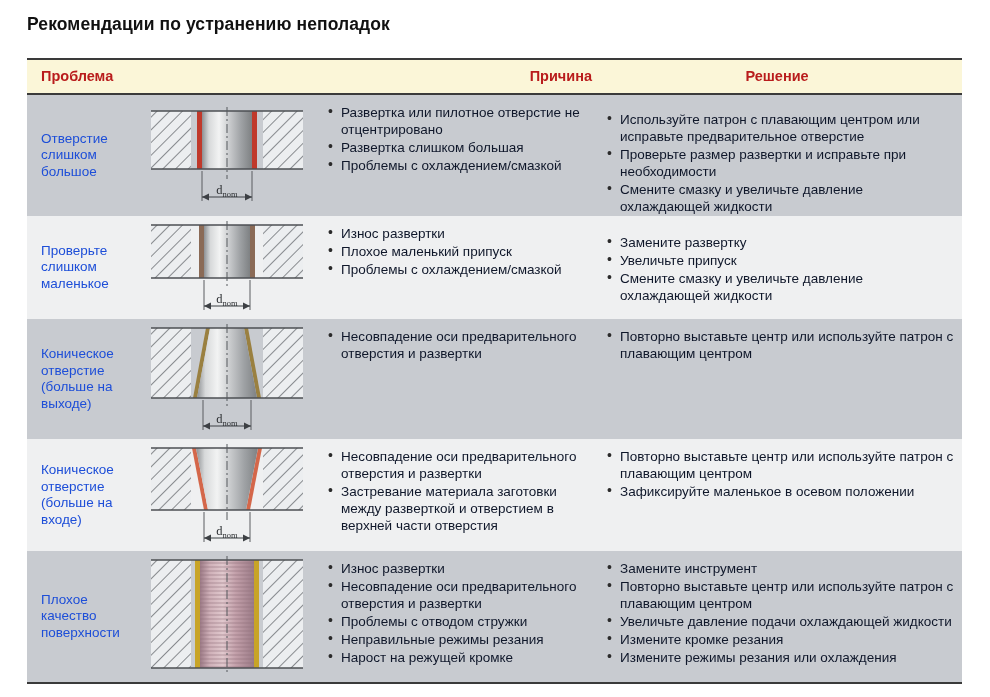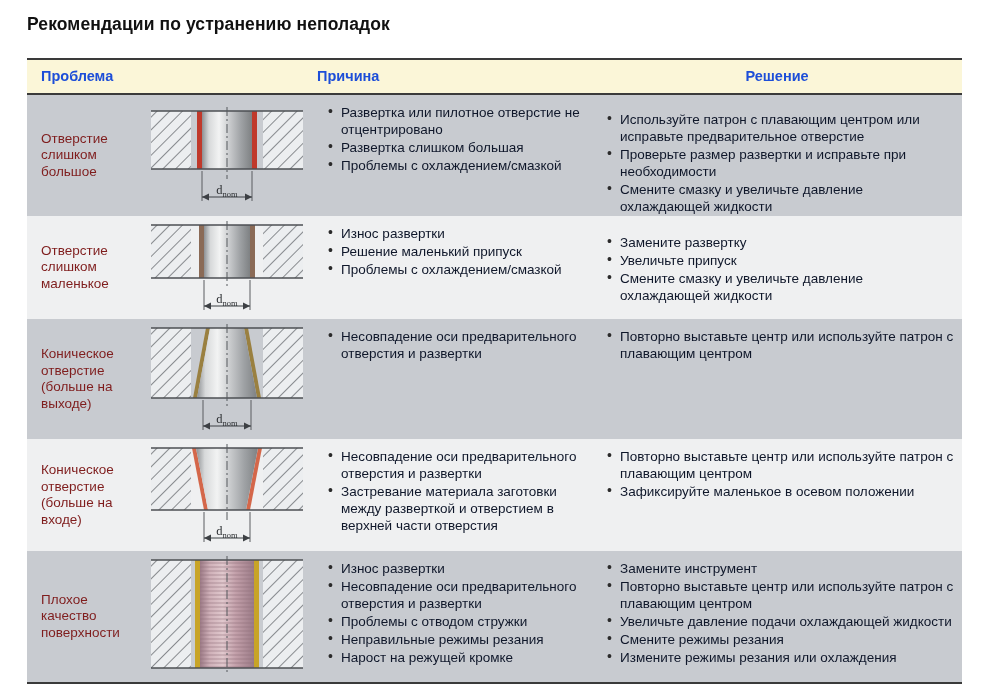--- a/index.html
+++ b/index.html
@@ -27,36 +27,36 @@
   }
   .table .col-prob{width:110px;}
   .table .col-dia{width:180px;}
   .table .col-cause{width:275px;}
   .table .col-sol{width:370px;}
 
   thead th{
     background:#fbf6d8;
     border-top:2px solid #3a3a3a;
     border-bottom:2px solid #3a3a3a;
-    font-size:14.5px;font-weight:bold;color:#1d4ed8;
+    font-size:14.5px;font-weight:bold;color:#b91c1c;
     padding:5px 0 6px 0;
     height:22px;
     vertical-align:middle;
   }
   th.h-prob{text-align:left;padding-left:14px;}
-  th.h-cause{text-align:left;}
+  th.h-cause{text-align:right;}
   th.h-sol{text-align:center;}
 
   tbody tr.band-dark > td{background:#c8cbd0;}
   tbody tr.band-light > td{background:#eff0f1;}
   tbody tr:last-child > td{border-bottom:2px solid #3a3a3a;}
   tbody td{padding:0;vertical-align:top;}
 
   .prob{
-    font-size:13.5px;line-height:16.5px;color:#7f1d1d;
+    font-size:13.5px;line-height:16.5px;color:#1d4ed8;
     padding:0 4px 0 14px;
   }
   .bullets{
     font-size:13.5px;line-height:17px;color:#0f172a;
     list-style:none;margin:0;padding:0 8px 0 10px;
   }
   .bullets li{
     position:relative;padding-left:14px;margin:0 0 1px 0;
   }
   .bullets li:before{
@@ -148,21 +148,21 @@
           <td class="sol" style="padding-top: 16px;">
             <ul class="bullets">
               <li>Используйте патрон с плавающим центром или исправьте предварительное отверстие</li>
               <li>Проверьте размер развертки и исправьте при необходимости</li>
               <li>Смените смазку и увеличьте давление охлаждающей жидкости</li>
             </ul>
           </td>
         </tr>
         <tr class="band-light" style="height: 103px;">
           <td class="prob" style="vertical-align: middle;">
-            <div>Отверстие слишком маленькое</div>
+            <div>Проверьте слишком маленькое</div>
           </td>
           <td style="vertical-align: middle;">
             <svg class="diagram" width="180" height="97" viewBox="0 0 180 97" xmlns="http://www.w3.org/2000/svg">
     <defs>
     <pattern id="hatch-1" width="9" height="9" patternTransform="rotate(45)" patternUnits="userSpaceOnUse">
       <rect width="9" height="9" fill="#eceef0"></rect>
       <line x1="0" y1="0" x2="0" y2="9" stroke="#6f7276" stroke-width="1.6"></line>
     </pattern>
     <linearGradient id="bore-1" x1="0" y1="0" x2="1" y2="0">
       <stop offset="0%" stop-color="#8d9093"></stop>
@@ -196,21 +196,21 @@
    <line x1="113" y1="61" x2="113" y2="91" stroke="#5a5d61" stroke-width="1"></line>
    <line x1="67" y1="87" x2="113" y2="87" stroke="#3d4044" stroke-width="1.2"></line>
    <path d="M 67 87 l 7 -3.4 l 0 6.8 z" fill="#3d4044"></path>
    <path d="M 113 87 l -7 -3.4 l 0 6.8 z" fill="#3d4044"></path>
    <text x="90" y="84" text-anchor="middle" font-family="Liberation Serif, DejaVu Serif, serif" font-size="12.5" fill="#2e3134">d<tspan font-size="8.5" dy="2.5">nom</tspan></text>
   </svg>
           </td>
           <td class="cause" style="padding-top: 9px;">
             <ul class="bullets">
               <li>Износ развертки</li>
-              <li>Решение маленький припуск</li>
+              <li>Плохое маленький припуск</li>
               <li>Проблемы с охлаждением/смазкой</li>
             </ul>
           </td>
           <td class="sol" style="padding-top: 18px;">
             <ul class="bullets">
               <li>Замените развертку</li>
               <li>Увеличьте припуск</li>
               <li>Смените смазку и увеличьте давление охлаждающей жидкости</li>
             </ul>
           </td>
@@ -382,21 +382,21 @@
               <li>Проблемы с отводом стружки</li>
               <li>Неправильные режимы резания</li>
               <li>Нарост на режущей кромке</li>
             </ul>
           </td>
           <td class="sol" style="padding-top: 9px;">
             <ul class="bullets">
               <li>Замените инструмент</li>
               <li>Повторно выставьте центр или используйте патрон с плавающим центром</li>
               <li>Увеличьте давление подачи охлаждающей жидкости</li>
-              <li>Смените режимы резания</li>
+              <li>Измените кромке резания</li>
               <li>Измените режимы резания или охлаждения</li>
             </ul>
           </td>
         </tr>
       </tbody>
   </table>
 
 </div>
 
 </body></html>

